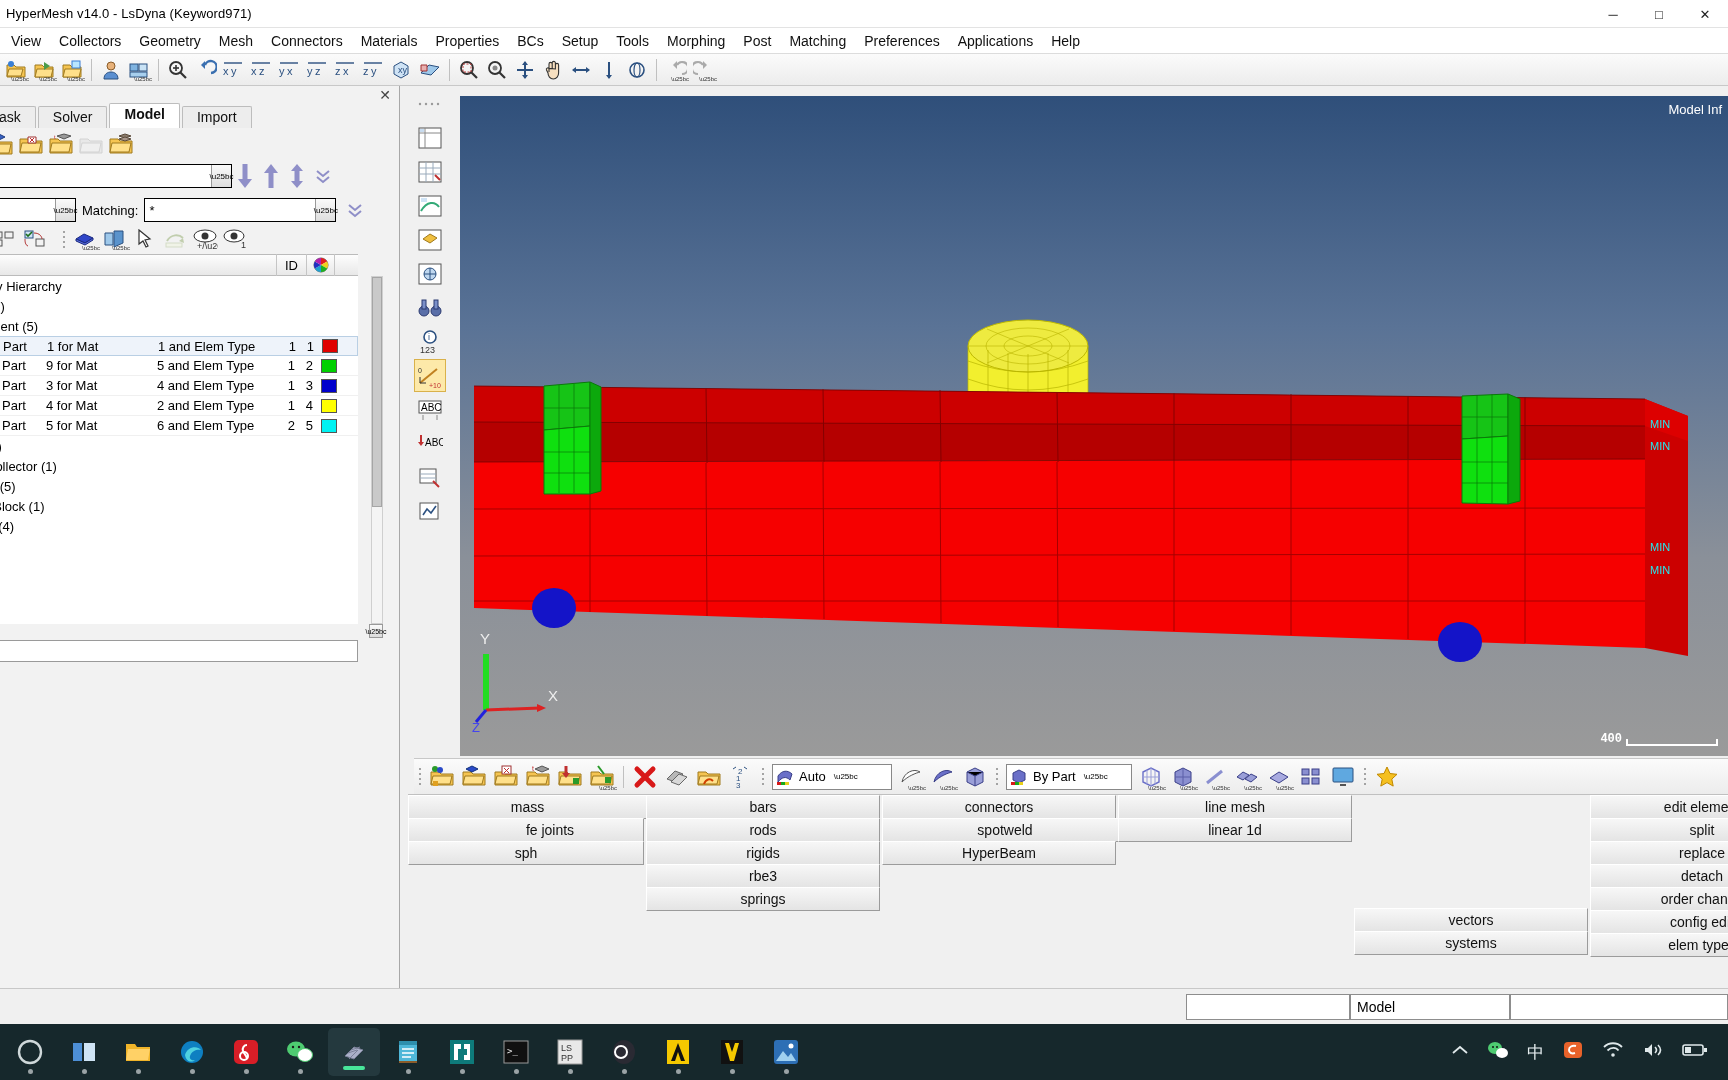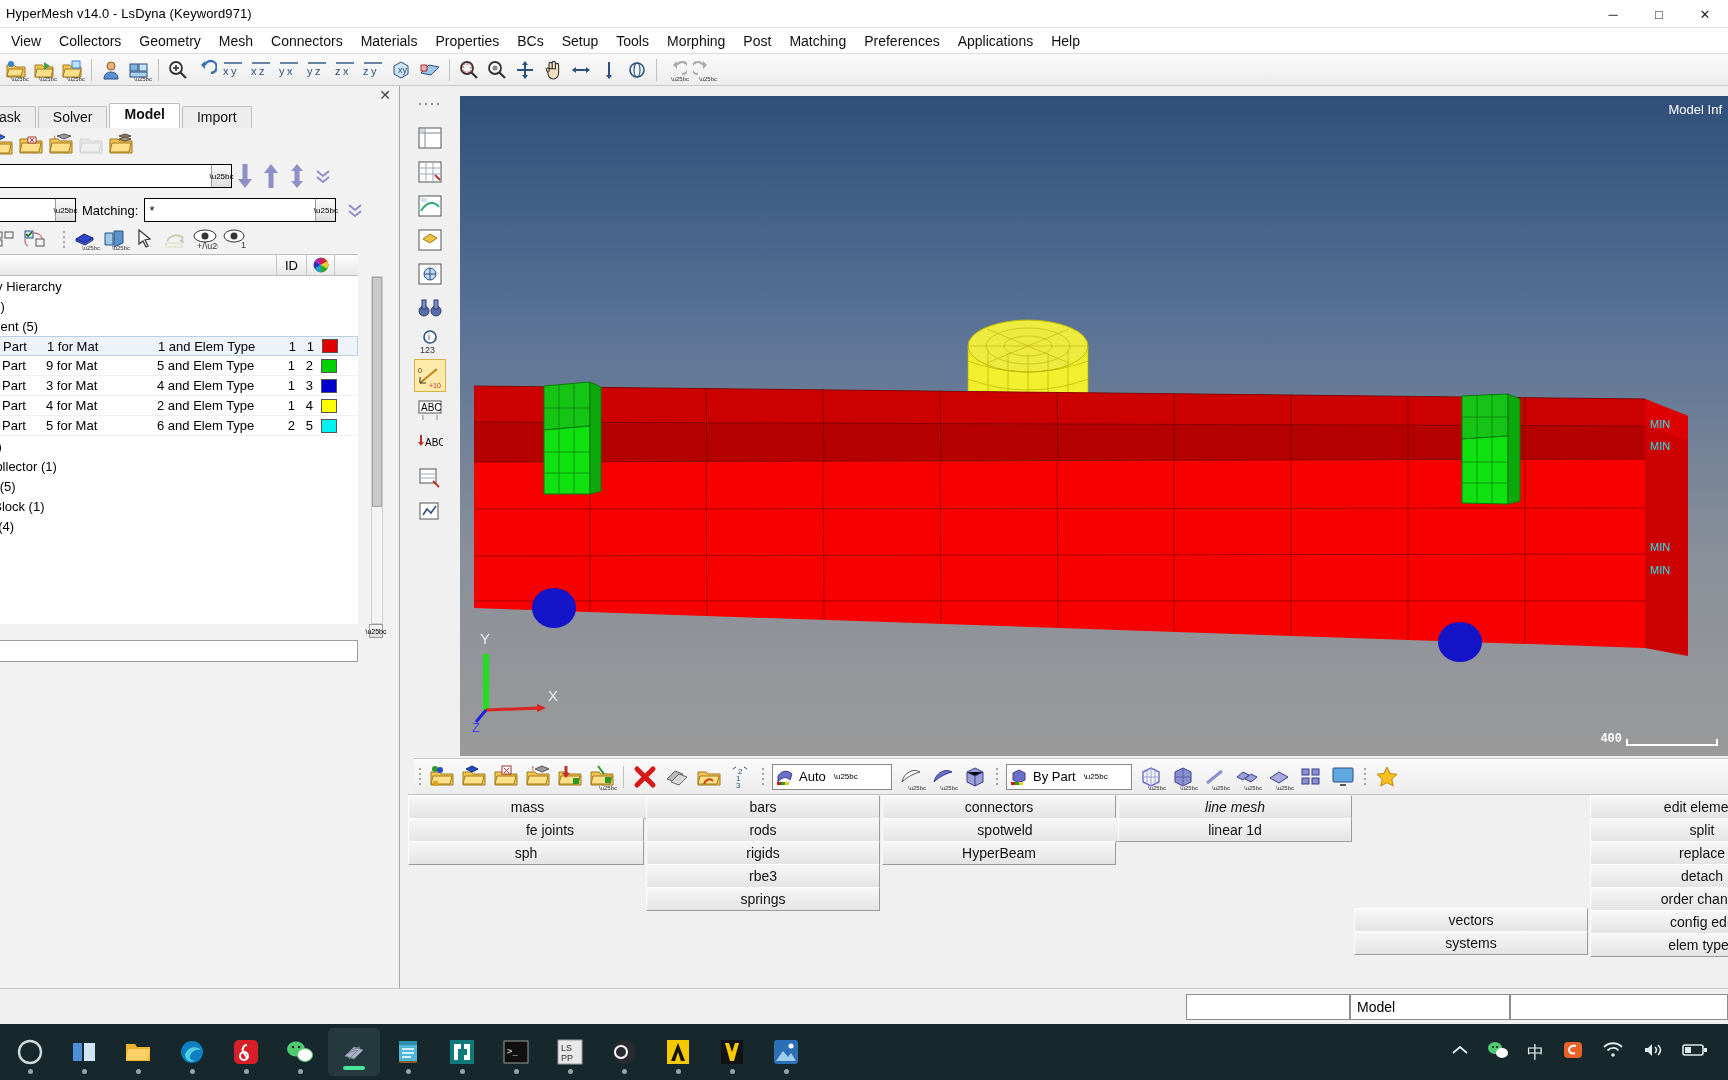--- a/index.html
+++ b/index.html
@@ -986,21 +986,21 @@
       <div class="cbtn" style="left: 0px; top: 23px; width: 236px; padding-left: 48px;">fe joints</div>
       <div class="cbtn" style="left: 0px; top: 46px; width: 236px;">sph</div>
       <div class="cbtn" style="left: 238px; top: 0px; width: 234px;">bars</div>
       <div class="cbtn" style="left: 238px; top: 23px; width: 234px;">rods</div>
       <div class="cbtn" style="left: 238px; top: 46px; width: 234px;">rigids</div>
       <div class="cbtn" style="left: 238px; top: 69px; width: 234px;">rbe3</div>
       <div class="cbtn" style="left: 238px; top: 92px; width: 234px;">springs</div>
       <div class="cbtn" style="left: 474px; top: 0px; width: 234px;">connectors</div>
       <div class="cbtn" style="left: 474px; top: 23px; width: 246px;">spotweld</div>
       <div class="cbtn" style="left: 474px; top: 46px; width: 234px;">HyperBeam</div>
-      <div class="cbtn" style="left: 710px; top: 0px; width: 234px; font-style: italic;">line mesh</div>
+      <div class="cbtn" style="left: 710px; top: 0px; width: 234px;">line mesh</div>
       <div class="cbtn" style="left: 710px; top: 23px; width: 234px;">linear 1d</div>
       <div class="cbtn" style="left: 946px; top: 113px; width: 234px;">vectors</div>
       <div class="cbtn" style="left: 946px; top: 136px; width: 234px;">systems</div>
       <div class="cbtn" style="left: 1182px; top: 0px; width: 224px;">edit element</div>
       <div class="cbtn" style="left: 1182px; top: 23px; width: 224px;">split</div>
       <div class="cbtn" style="left: 1182px; top: 46px; width: 224px;">replace</div>
       <div class="cbtn" style="left: 1182px; top: 69px; width: 224px;">detach</div>
       <div class="cbtn" style="left: 1182px; top: 92px; width: 224px;">order change</div>
       <div class="cbtn" style="left: 1182px; top: 115px; width: 224px;">config edit</div>
       <div class="cbtn" style="left: 1182px; top: 138px; width: 224px;">elem types</div>

